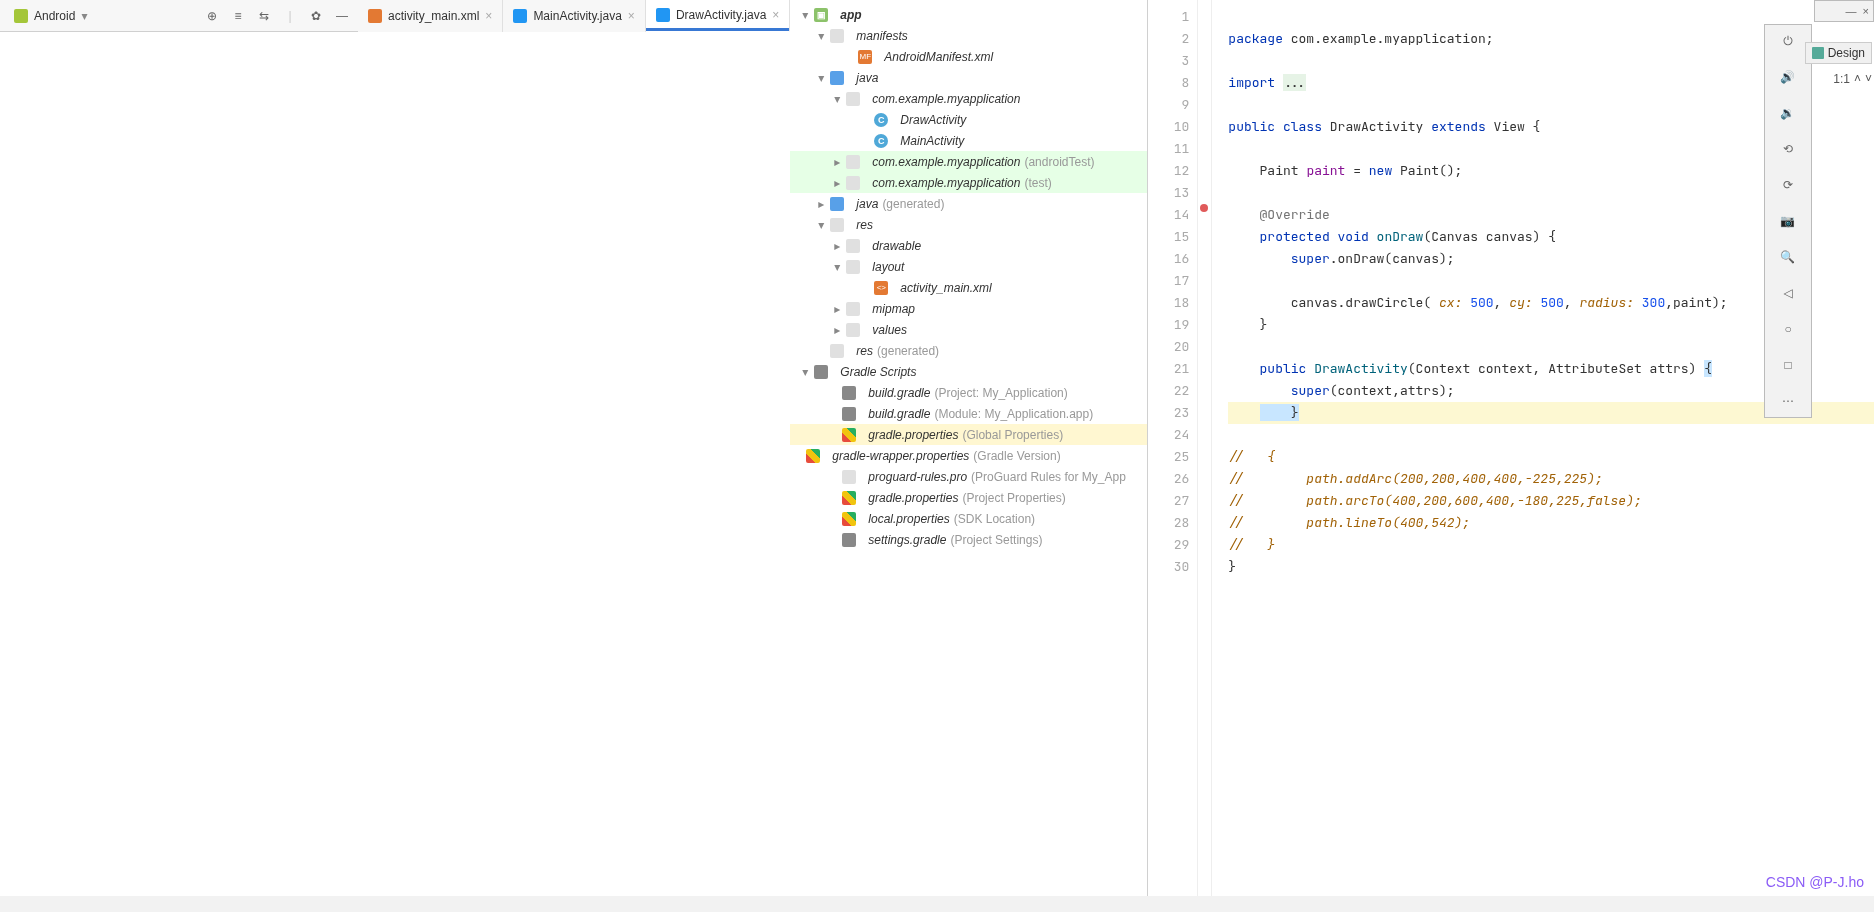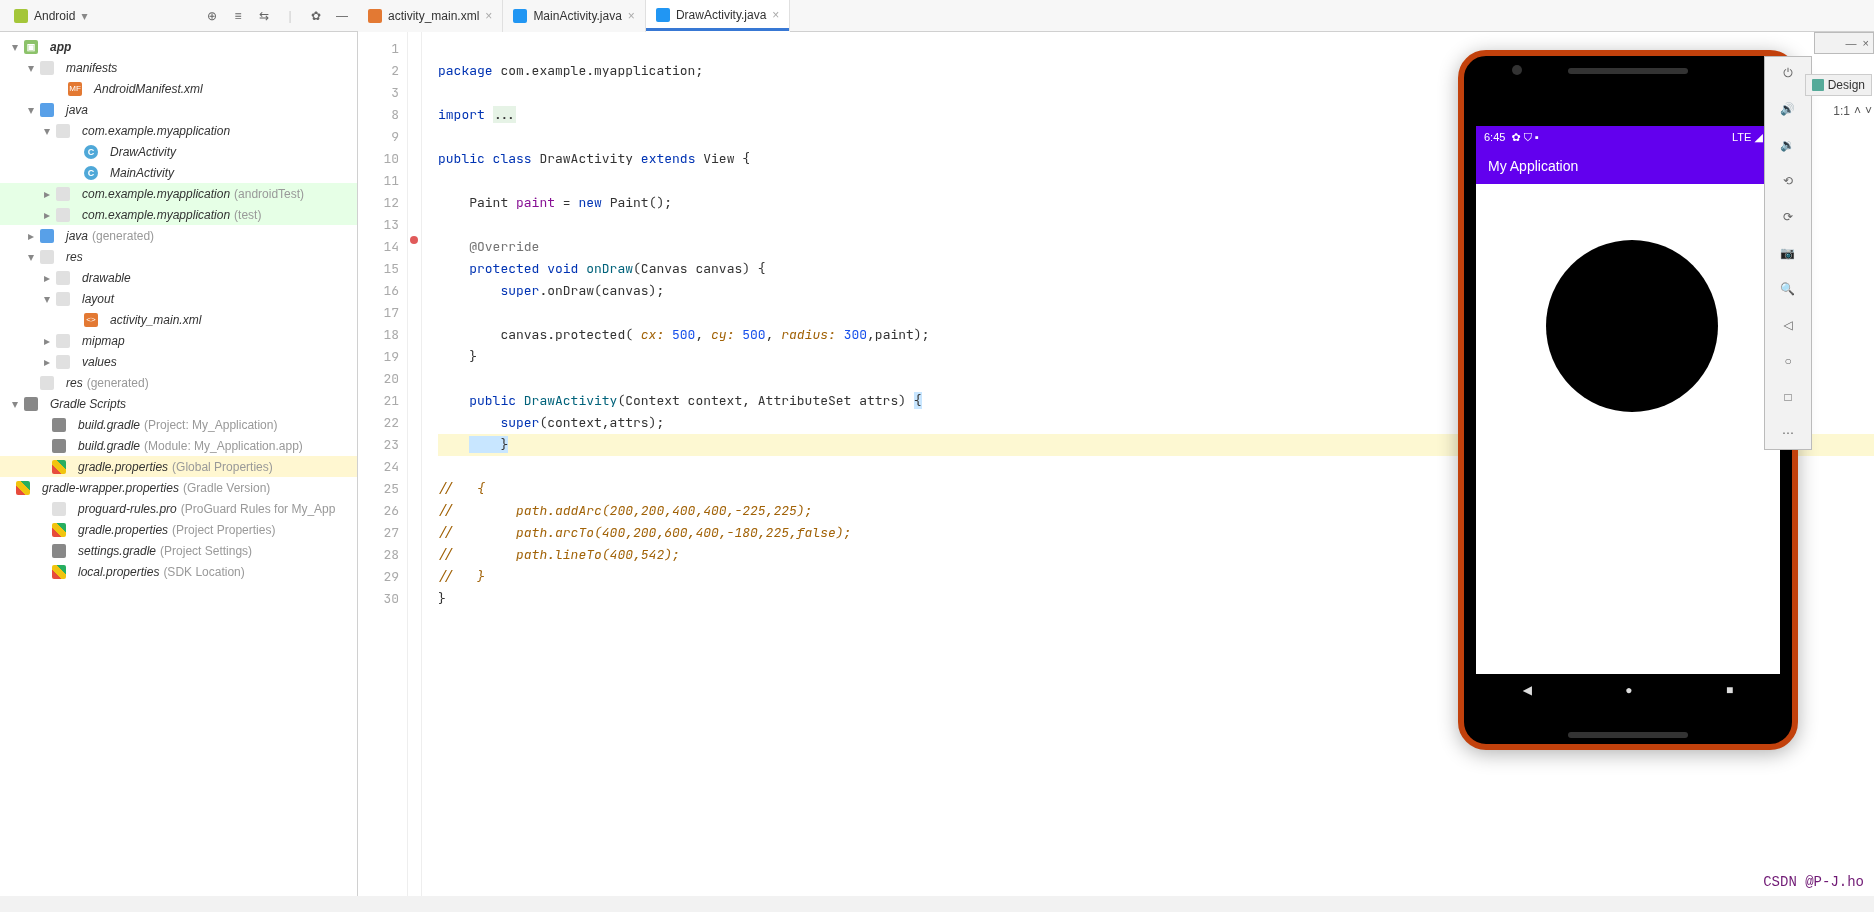--- a/index.html
+++ b/index.html
@@ -1,17 +1,17 @@
 <!DOCTYPE html>
 <html><head>
 <meta charset="utf-8">
 <style>
   * { box-sizing: border-box; margin: 0; padding: 0; }
   body { font-family: "Segoe UI", Arial, sans-serif; font-size: 12px; background: #f2f2f2; color: #333; overflow: hidden; }
-  .root { display: flex; flex-direction: column; width: 1874px; height: 896px; background: #fff; }
+  .root { display: flex; flex-direction: row; width: 1874px; height: 896px; background: #fff; }
   .top-row { display: flex; align-items: center; height: 32px; border-bottom: 1px solid #d0d0d0; background: #f7f7f7; }
   .top-left { display: flex; align-items: center; gap: 6px; padding: 0 8px; width: 358px; }
   .sel { display: flex; align-items: center; gap: 6px; padding: 2px 6px; cursor: pointer; }
   .sel .arrow { color: #888; }
   .tb-icons { display: flex; gap: 10px; margin-left: auto; align-items: center; }
   .ic { width: 16px; height: 16px; display: inline-flex; align-items: center; justify-content: center; color: #666; cursor: pointer; }
   .tabs { display: flex; align-items: stretch; height: 32px; flex: 1; }
   .tab { display: flex; align-items: center; gap: 6px; padding: 0 10px; border-right: 1px solid #e0e0e0; cursor: pointer; background: #f7f7f7; position: relative; }
   .tab.active { background: #fff; border-bottom: 2px solid #fff; justify-content: center; }
   .tab.active::after { content:""; position:absolute; left:0; right:0; bottom:-1px; height:3px; background:#3878d4; }
@@ -56,21 +56,21 @@
   .emu-appbar { height:36px; background:#6200ee; color:#fff; display:flex; align-items:center; padding:0 12px; font-size:14px; font-weight:500;}
   .emu-canvas { position:relative; flex:1; height:calc(100% - 58px); background:#fff;}
   .emu-circle { position:absolute; width:172px; height:172px; background:#000; border-radius:50%; left:70px; top:56px;}
   .emu-nav { position:absolute; left:12px; right:12px; bottom:38px; height:32px; background:#000; display:flex; justify-content:space-around; align-items:center; color:#ddd;}
   .emu-home { position:absolute; bottom:6px; left:50%; transform:translateX(-50%); width:120px; height:6px; background:#333; border-radius:3px;}
   .emu-toolbar { position:absolute; top:24px; right:62px; width:48px; background:#f2f2f2; border:1px solid #bbb; padding:6px 0; display:flex; flex-direction:column; align-items:center; gap:16px;}
   .emu-toolbar .tb { width:20px; height:20px; color:#666; cursor:pointer; display:flex; align-items:center; justify-content:center;}
   .emu-min { position:absolute; top:0; right:0; width:60px; height:22px; background:#f2f2f2; border:1px solid #bbb; display:flex; justify-content:flex-end; gap:6px; padding:0 4px; align-items:center; font-size:11px; color:#666;}
   .design-btn { position:absolute; right:2px; top:42px; padding:3px 6px; background:#f0f0f0; border:1px solid #ccc; cursor:pointer; display:flex; align-items:center; gap:4px;}
   .zoom-ctrl { position:absolute; right:2px; top:72px; display:flex; align-items:center; gap:4px; color:#555;}
-  .watermark { position:absolute; right:10px; bottom:6px; color:#701a75; font-size:14px;font-family:Liberation Mono, monospace;}
+  .watermark { position:absolute; right:10px; bottom:6px; color:#8b5cf6; font-size:14px;}
   .line-hl { background:#fdf8d2; display:inline-block; width:100%;}
 </style>
 </head>
 <body>
 
 <div class="root">
 
   <div class="top-row">
     <div class="top-left">
       <div class="sel">
@@ -236,29 +236,29 @@
           <span class="hint">(ProGuard Rules for My_App</span>
         </div>
       <div class="node" style="padding-left:36px">
           <span class="twist"></span>
           <span class="ficon prop"></span>
           <span class="lbl">gradle.properties</span>
           <span class="hint">(Project Properties)</span>
         </div>
       <div class="node" style="padding-left:36px">
           <span class="twist"></span>
+          <span class="ficon prop"></span>
+          <span class="lbl">local.properties</span>
+          <span class="hint">(SDK Location)</span>
+        </div>
+      <div class="node" style="padding-left:36px">
+          <span class="twist"></span>
           <span class="ficon gradle"></span>
           <span class="lbl">settings.gradle</span>
           <span class="hint">(Project Settings)</span>
-        </div>
-      <div class="node" style="padding-left:36px">
-          <span class="twist"></span>
-          <span class="ficon prop"></span>
-          <span class="lbl">local.properties</span>
-          <span class="hint">(SDK Location)</span>
         </div>
     </div>
 
     <div class="editor-area">
       <div class="gutter">
         <div>1</div>
           <div>2</div>
           <div>3</div>
           <div>8</div>
           <div>9</div>
@@ -295,21 +295,21 @@
 <span><span class="kw">import </span><span class="hlbg">...</span></span>
 <span> </span>
 <span><span class="kw">public </span><span class="kw">class </span><span>DrawActivity </span><span class="kw">extends </span><span>View {</span></span>
 <span> </span>
 <span><span>    Paint </span><span class="id">paint</span><span> = </span><span class="kw">new </span><span>Paint();</span></span>
 <span> </span>
 <span class="ann">    @Override</span>
 <span><span class="kw">    protected </span><span class="kw">void </span><span class="fn">onDraw</span><span>(Canvas canvas) {</span></span>
 <span><span class="kw">        super</span><span>.onDraw(canvas);</span></span>
 <span> </span>
-<span><span>        canvas.protected( </span><span class="cm">cx: </span><span class="num">500</span>, <span class="cm">cy: </span><span class="num">500</span>, <span class="cm">radius: </span><span class="num">300</span><span>,paint);</span></span>
+<span><span>        canvas.drawCircle( </span><span class="cm">cx: </span><span class="num">500</span>, <span class="cm">cy: </span><span class="num">500</span>, <span class="cm">radius: </span><span class="num">300</span><span>,paint);</span></span>
 <span>    }</span>
 <span> </span>
 <span><span class="kw">    public </span><span class="fn">DrawActivity</span><span>(Context context, AttributeSet attrs) </span><span class="curbrace">{</span></span>
 <span><span class="kw">        super</span><span>(context,attrs);</span></span>
 <span class="line-hl">    <span class="curbrace" style="background:#c8e6ff; padding:0;">    }</span></span>
 <span> </span>
 <span class="cm">//   {</span>
 <span class="cm">//        path.addArc(200,200,400,400,-225,225);</span>
 <span class="cm">//        path.arcTo(400,200,600,400,-180,225,false);</span>
 <span class="cm">//        path.lineTo(400,542);</span>

